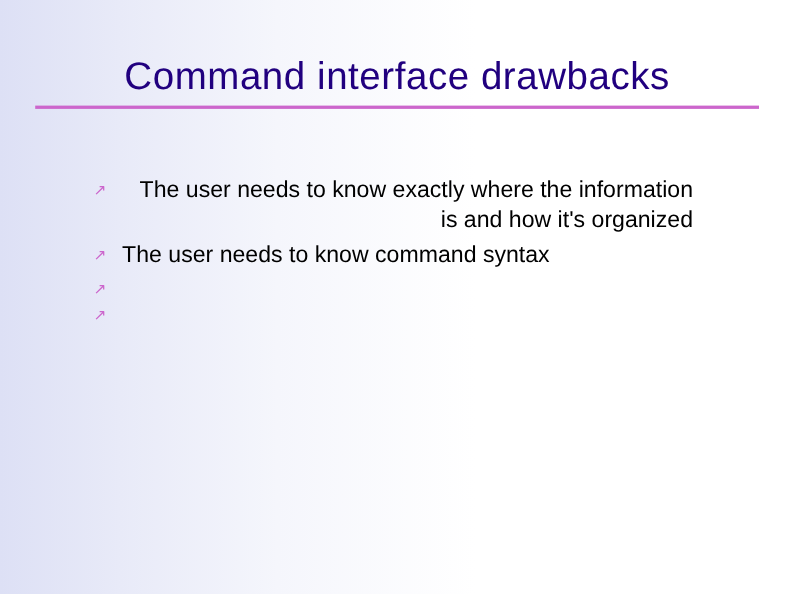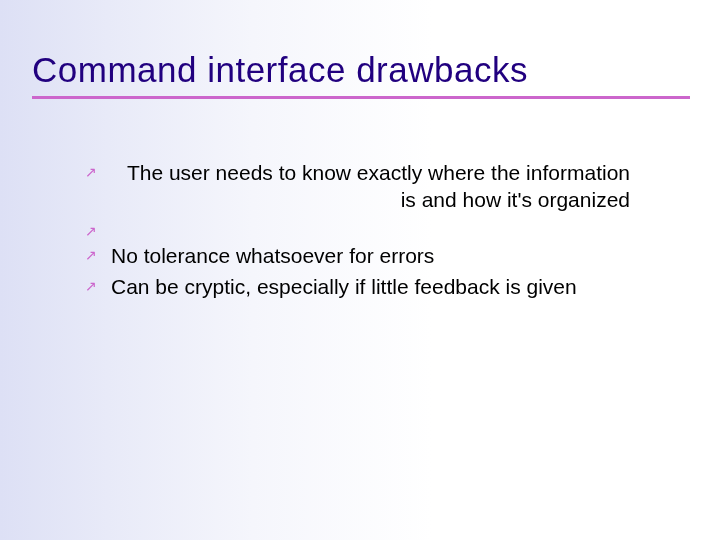--- a/index.html
+++ b/index.html
@@ -10,20 +10,21 @@
     body {
       width: 720px;
       height: 540px;
       background: linear-gradient(90deg, #dde0f5 0%, #e8eaf8 15%, #f5f6fc 35%, #ffffff 60%, #ffffff 100%);
       font-family: Arial, Helvetica, sans-serif;
       overflow: hidden;
       position: relative;
     }
     .title-area {
       padding: 50px 30px 10px 32px;
+      text-align: center;
     }
     .title {
       color: #21007f;
       font-size: 35px;
       font-weight: normal;
       letter-spacing: 0.5px;
     }
     .underline {
       height: 3px;
       background: #cc66cc;
@@ -67,23 +68,22 @@
 </div>
 
 <div class="content">
   <ul class="bullet-list">
     <li class="bullet-item">
       <span class="bullet-icon">↗</span>
       <span class="bullet-text">The user needs to know exactly where the information is and how it's organized</span>
     </li>
     <li class="bullet-item">
       <span class="bullet-icon">↗</span>
+      <span class="bullet-text">The user needs to know command syntax</span>
     </li>
     <li class="bullet-item">
       <span class="bullet-icon">↗</span>
-      <span class="bullet-text">No tolerance whatsoever for errors</span>
     </li>
     <li class="bullet-item">
       <span class="bullet-icon">↗</span>
-      <span class="bullet-text">Can be cryptic, especially if little feedback is given</span>
     </li>
   </ul>
 </div>
 
 </body></html>

